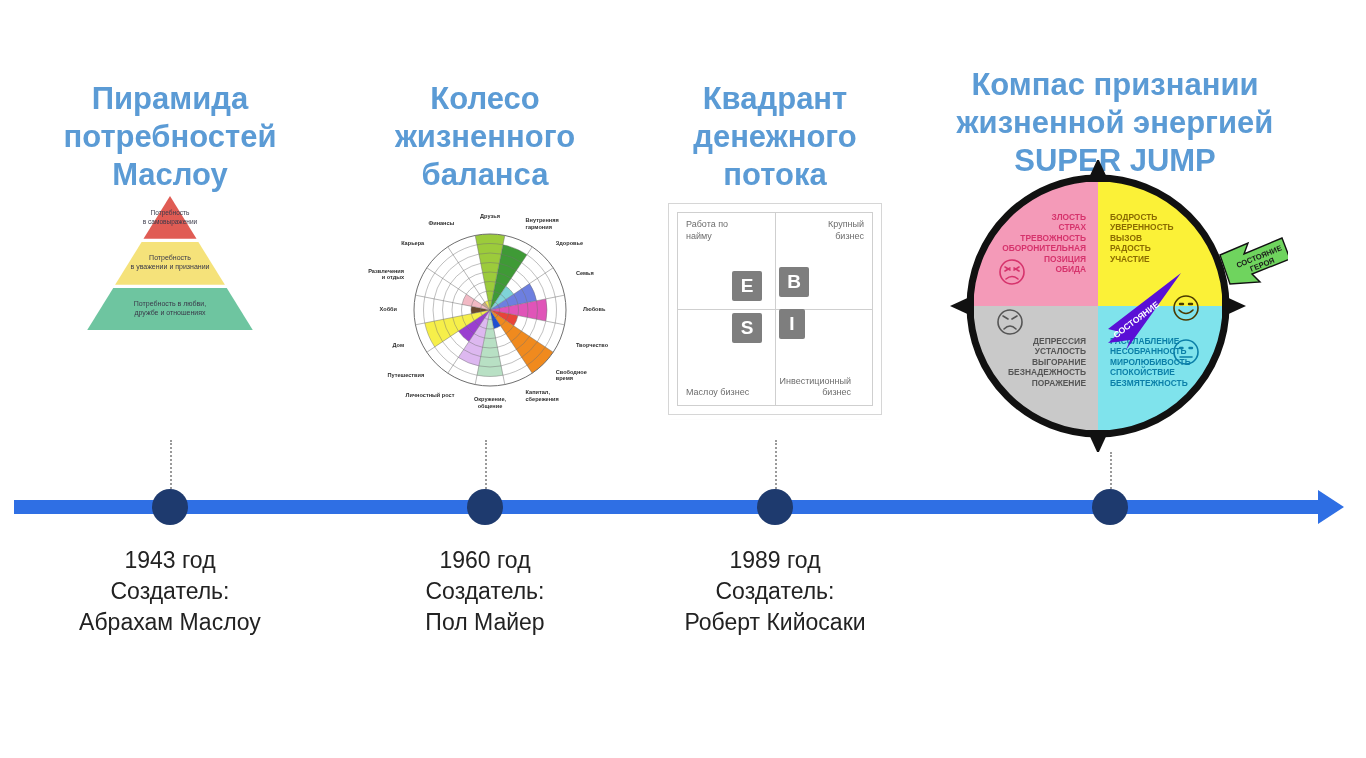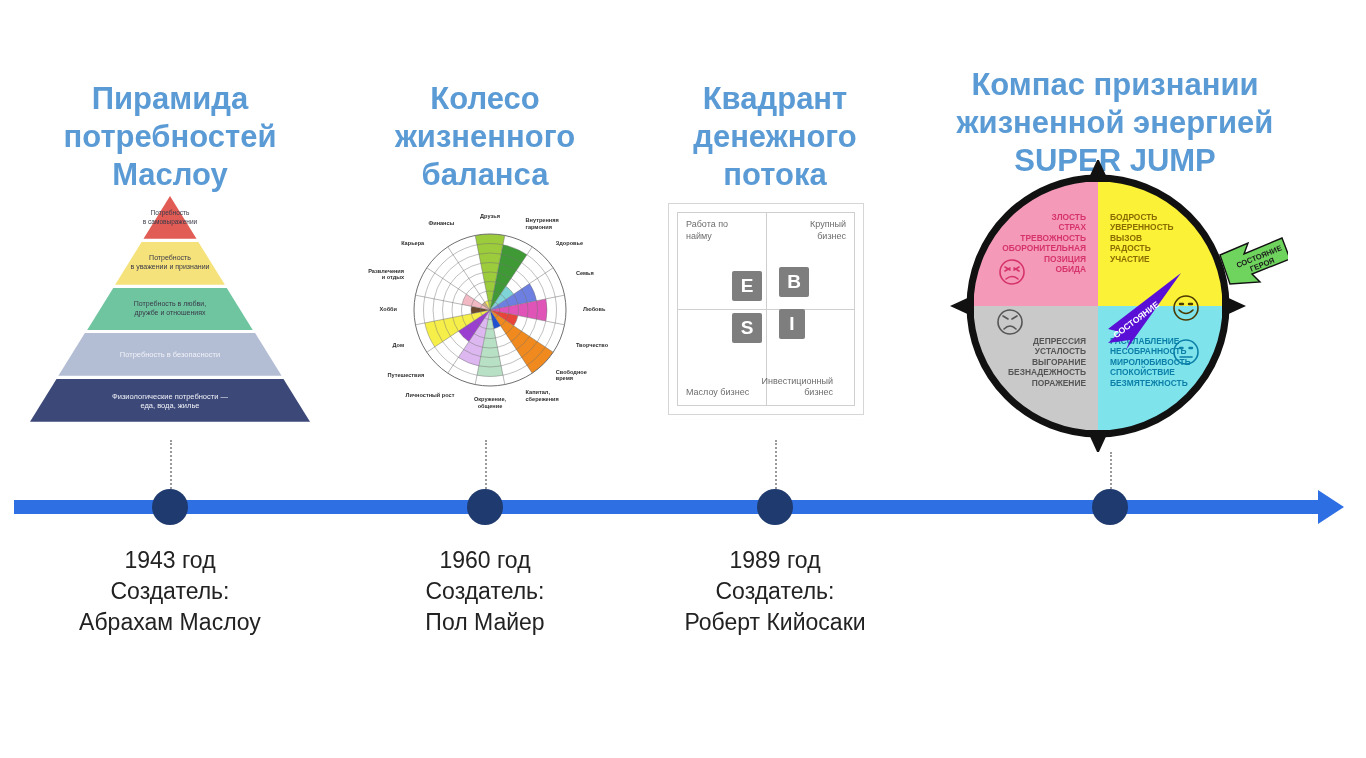--- a/index.html
+++ b/index.html
@@ -139,33 +139,20 @@
         </svg>
         <div class="pyr-lbl" style="font-size: 7px; color: rgb(58, 58, 74);">Потребность
 в уважении и признании</div>
       </div>
       <div class="pyr-row" style="position: absolute; left: 0px; top: 91.6px; width: 280px; height: 42.8px;">
         <svg viewBox="0 0 280 42.8" preserveAspectRatio="none" style="position: absolute; inset: 0px;">
           <polygon points="83.2566371681416,0 196.7433628318584,0 223.2566371681416,42.8 56.74336283185842,42.8" fill="#6ec5a0"></polygon>
         </svg>
         <div class="pyr-lbl" style="font-size: 7px; color: rgb(58, 58, 74);">Потребность в любви,
 дружбе и отношениях</div>
-      </div>
-      <div class="pyr-row" style="position: absolute; left: 0px; top: 137.4px; width: 280px; height: 42.8px;">
-        <svg viewBox="0 0 280 42.8" preserveAspectRatio="none" style="position: absolute; inset: 0px;">
-          <polygon points="54.884955752212406,0 225.11504424778758,0 251.6283185840708,42.8 28.371681415929203,42.8" fill="#b3bdd4"></polygon>
-        </svg>
-        <div class="pyr-lbl" style="font-size: 7.5px; color: rgb(240, 242, 248);">Потребность в безопасности</div>
-      </div>
-      <div class="pyr-row" style="position: absolute; left: 0px; top: 183.2px; width: 280px; height: 42.8px;">
-        <svg viewBox="0 0 280 42.8" preserveAspectRatio="none" style="position: absolute; inset: 0px;">
-          <polygon points="26.513274336283203,0 253.4867256637168,0 280,42.8 0,42.8" fill="#3c4878"></polygon>
-        </svg>
-        <div class="pyr-lbl" style="font-size: 7.5px; color: rgb(240, 242, 248);">Физиологические потребности —
-еда, вода, жилье</div>
       </div>
     </div>
 
   <div class="wheel-wrap" style="left:358px;top:192px;width:264px;height:232px;">
     <svg id="wheel-svg" viewBox="0 0 264 232" width="264" height="232">
         <path d="M 132 118 L 117.17313552677426 43.460318689354494 A 76 76 0 0 1 146.82686447322575 43.460318689354494 Z" fill="#9ccb3b"></path>
         <path d="M 132 118 L 144.97350641407255 52.77777885318518 A 66.5 66.5 0 0 1 168.94542049580355 62.707270781880744 Z" fill="#3f9a36"></path>
         <path d="M 132 118 L 147.83375164105865 94.30311604937746 A 28.5 28.5 0 0 1 155.69688395062255 102.16624835894135 Z" fill="#7fd4d8"></path>
         <path d="M 132 118 L 171.4948065843709 91.6104139315689 A 47.5 47.5 0 0 1 178.58730081915346 108.73320970423391 Z" fill="#6d7fe0"></path>
         <path d="M 132 118 L 187.90476098298413 106.87985164508069 A 57 57 0 0 1 187.90476098298413 129.1201483549193 Z" fill="#e054b8"></path>
@@ -216,21 +203,21 @@
         <text x="96.41044079004666" y="203.92079652354965" text-anchor="end" font-size="5.6" font-family="&quot;Liberation Sans&quot;,sans-serif" font-weight="bold" fill="#2e2e2e" dominant-baseline="middle"><tspan x="96.41044079004666" dy="0">Личностный рост</tspan></text>
         <text x="66.23906934965109" y="183.76093065034894" text-anchor="end" font-size="5.6" font-family="&quot;Liberation Sans&quot;,sans-serif" font-weight="bold" fill="#2e2e2e" dominant-baseline="middle"><tspan x="66.23906934965109" dy="0">Путешествия</tspan></text>
         <text x="46.07920347645036" y="153.5895592099534" text-anchor="end" font-size="5.6" font-family="&quot;Liberation Sans&quot;,sans-serif" font-weight="bold" fill="#2e2e2e" dominant-baseline="middle"><tspan x="46.07920347645036" dy="0">Дом</tspan></text>
         <text x="39" y="118.00000000000001" text-anchor="end" font-size="5.6" font-family="&quot;Liberation Sans&quot;,sans-serif" font-weight="bold" fill="#2e2e2e" dominant-baseline="middle"><tspan x="39" dy="0">Хобби</tspan></text>
         <text x="46.079203476450346" y="79.81044079004663" text-anchor="end" font-size="5.6" font-family="&quot;Liberation Sans&quot;,sans-serif" font-weight="bold" fill="#2e2e2e" dominant-baseline="middle"><tspan x="46.079203476450346" dy="0">Развлечения</tspan><tspan x="46.079203476450346" dy="6.2">и отдых</tspan></text>
         <text x="66.23906934965106" y="52.23906934965109" text-anchor="end" font-size="5.6" font-family="&quot;Liberation Sans&quot;,sans-serif" font-weight="bold" fill="#2e2e2e" dominant-baseline="middle"><tspan x="66.23906934965106" dy="0">Карьера</tspan></text>
         <text x="96.41044079004661" y="32.07920347645036" text-anchor="end" font-size="5.6" font-family="&quot;Liberation Sans&quot;,sans-serif" font-weight="bold" fill="#2e2e2e" dominant-baseline="middle"><tspan x="96.41044079004661" dy="0">Финансы</tspan></text>
       </svg>
   </div>
 
-  <div class="quad" style="left:668px;top:203px;width:196px;height:212px;">
+  <div class="quad" style="left:668px;top:203px;width:214px;height:212px;">
     <div class="quad-inner">
       <div class="quad-vline"></div>
       <div class="quad-hline"></div>
       <div class="quad-lbl q-tl">Работа по
 найму</div>
       <div class="quad-lbl q-tr">Крупный
 бизнес</div>
       <div class="quad-lbl q-bl">Маслоу бизнес</div>
       <div class="quad-lbl q-br">Инвестиционный
 бизнес</div>

